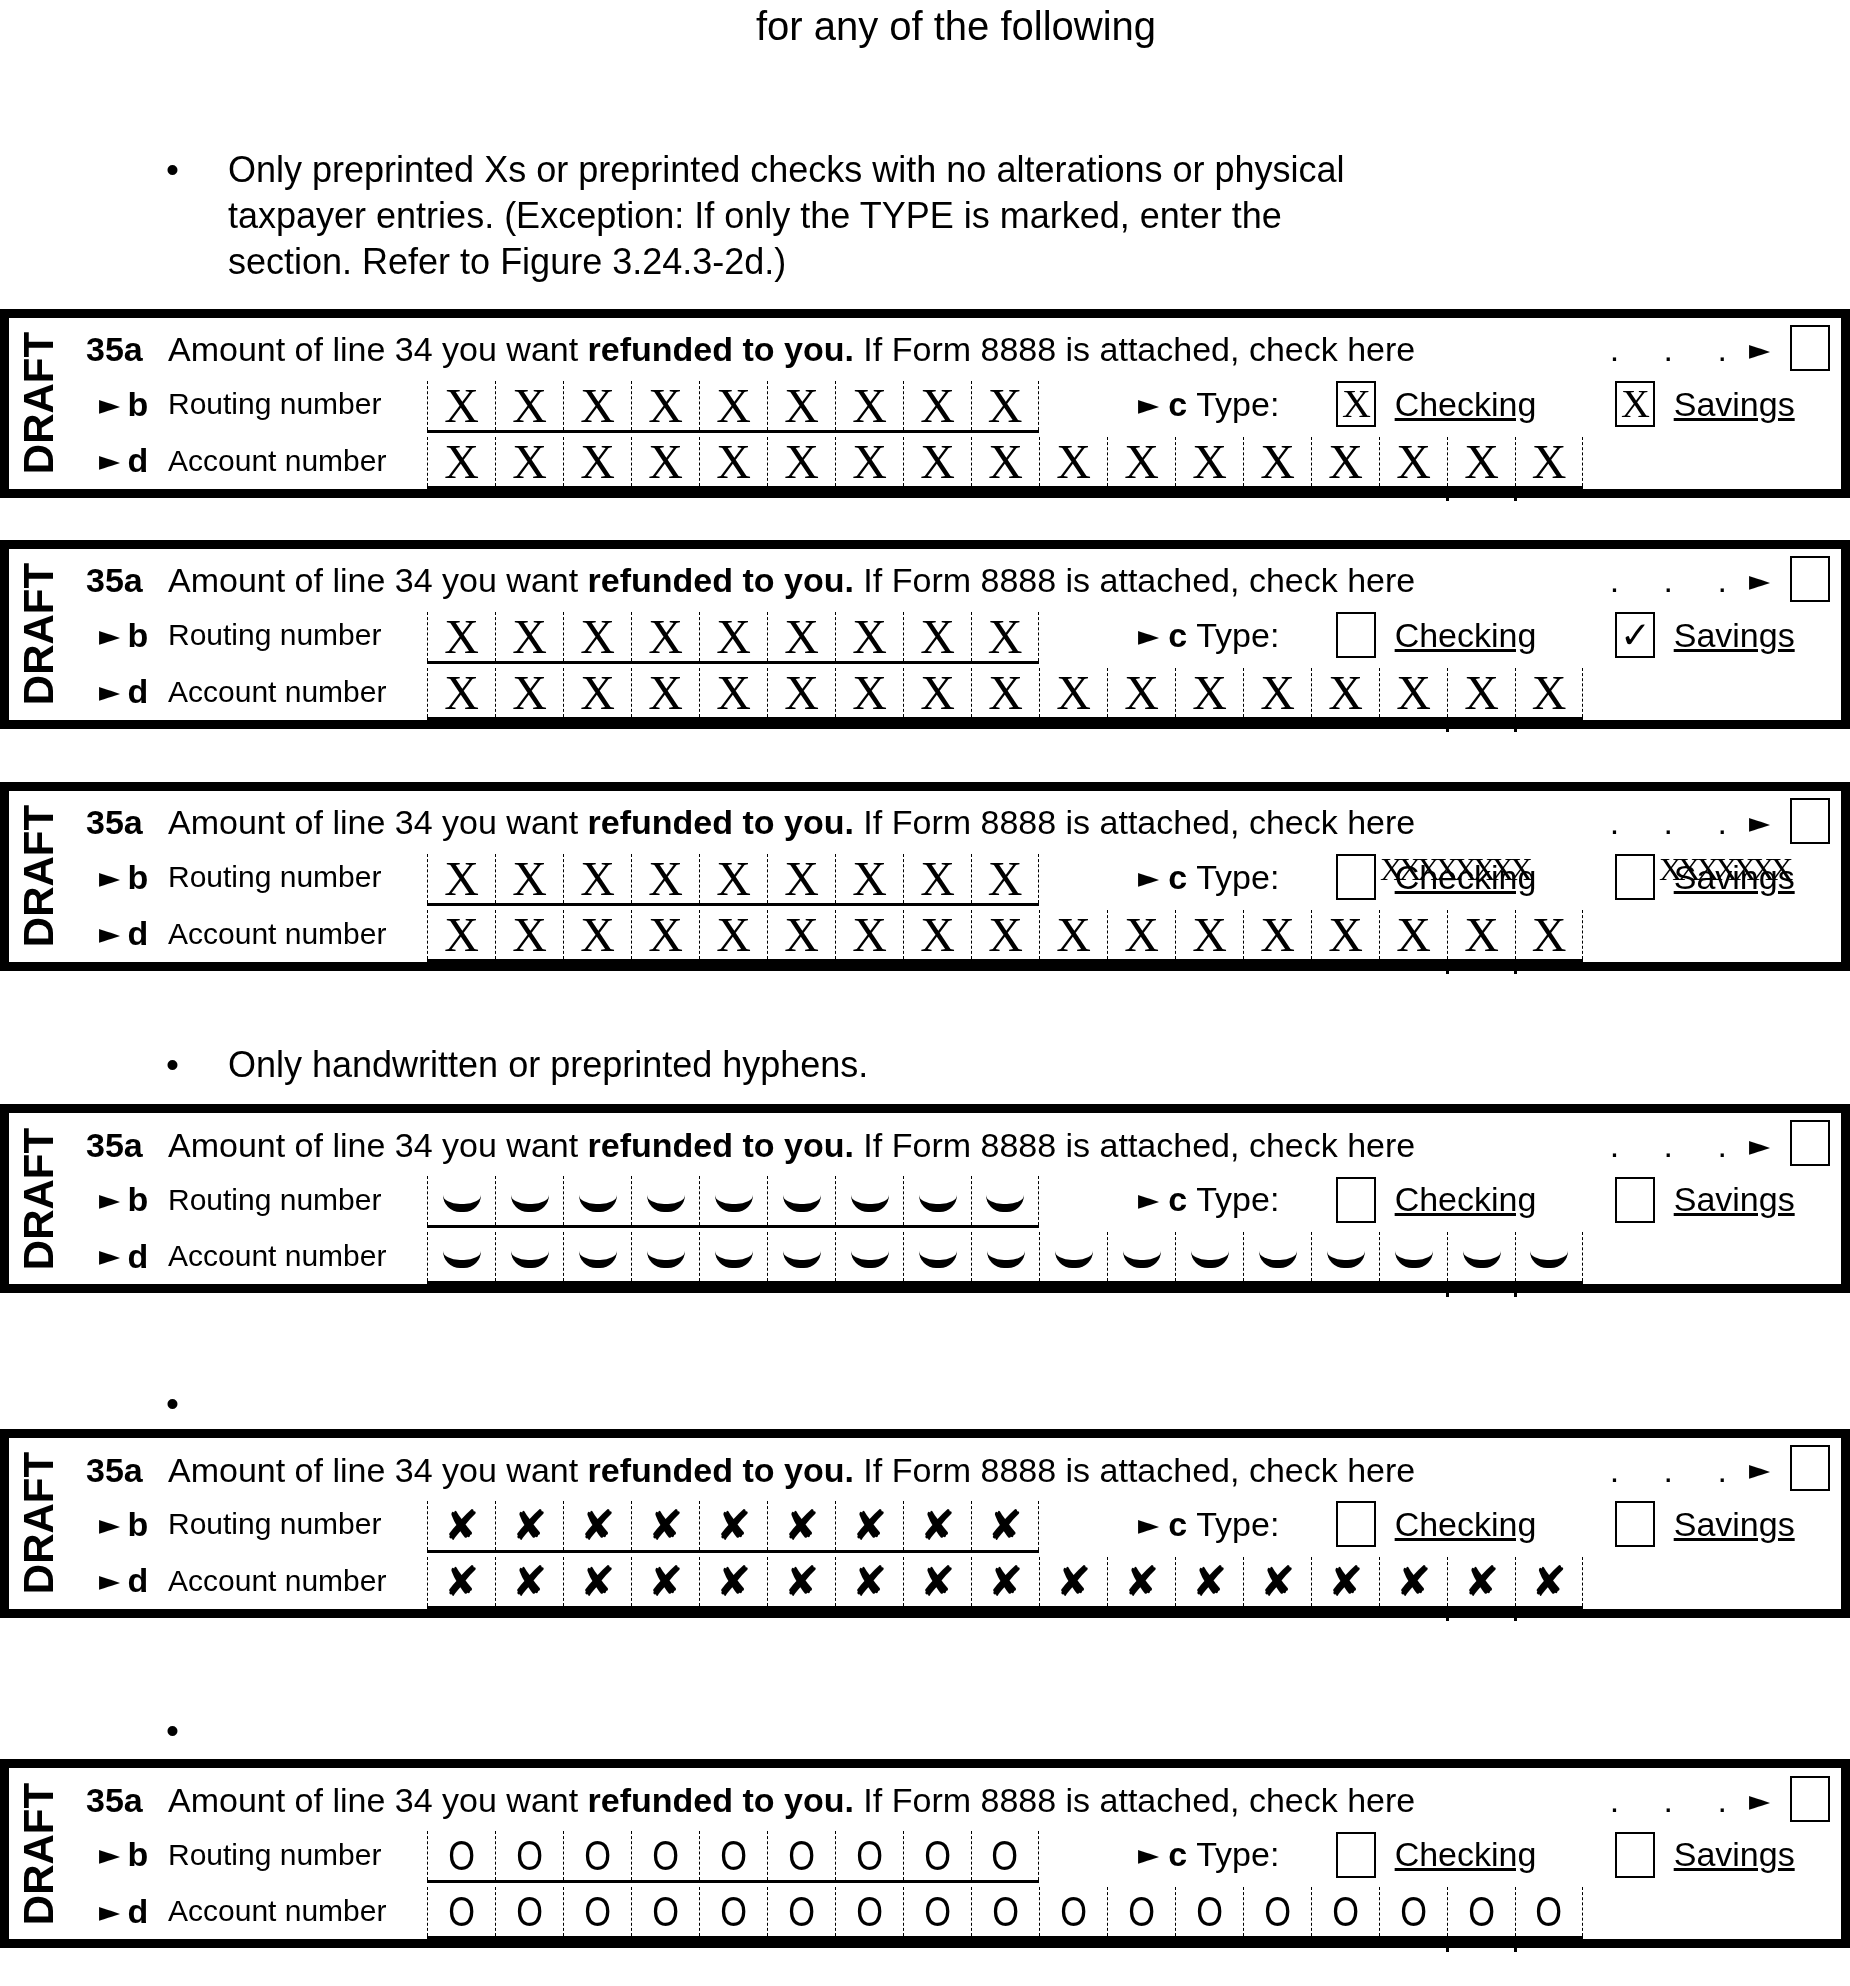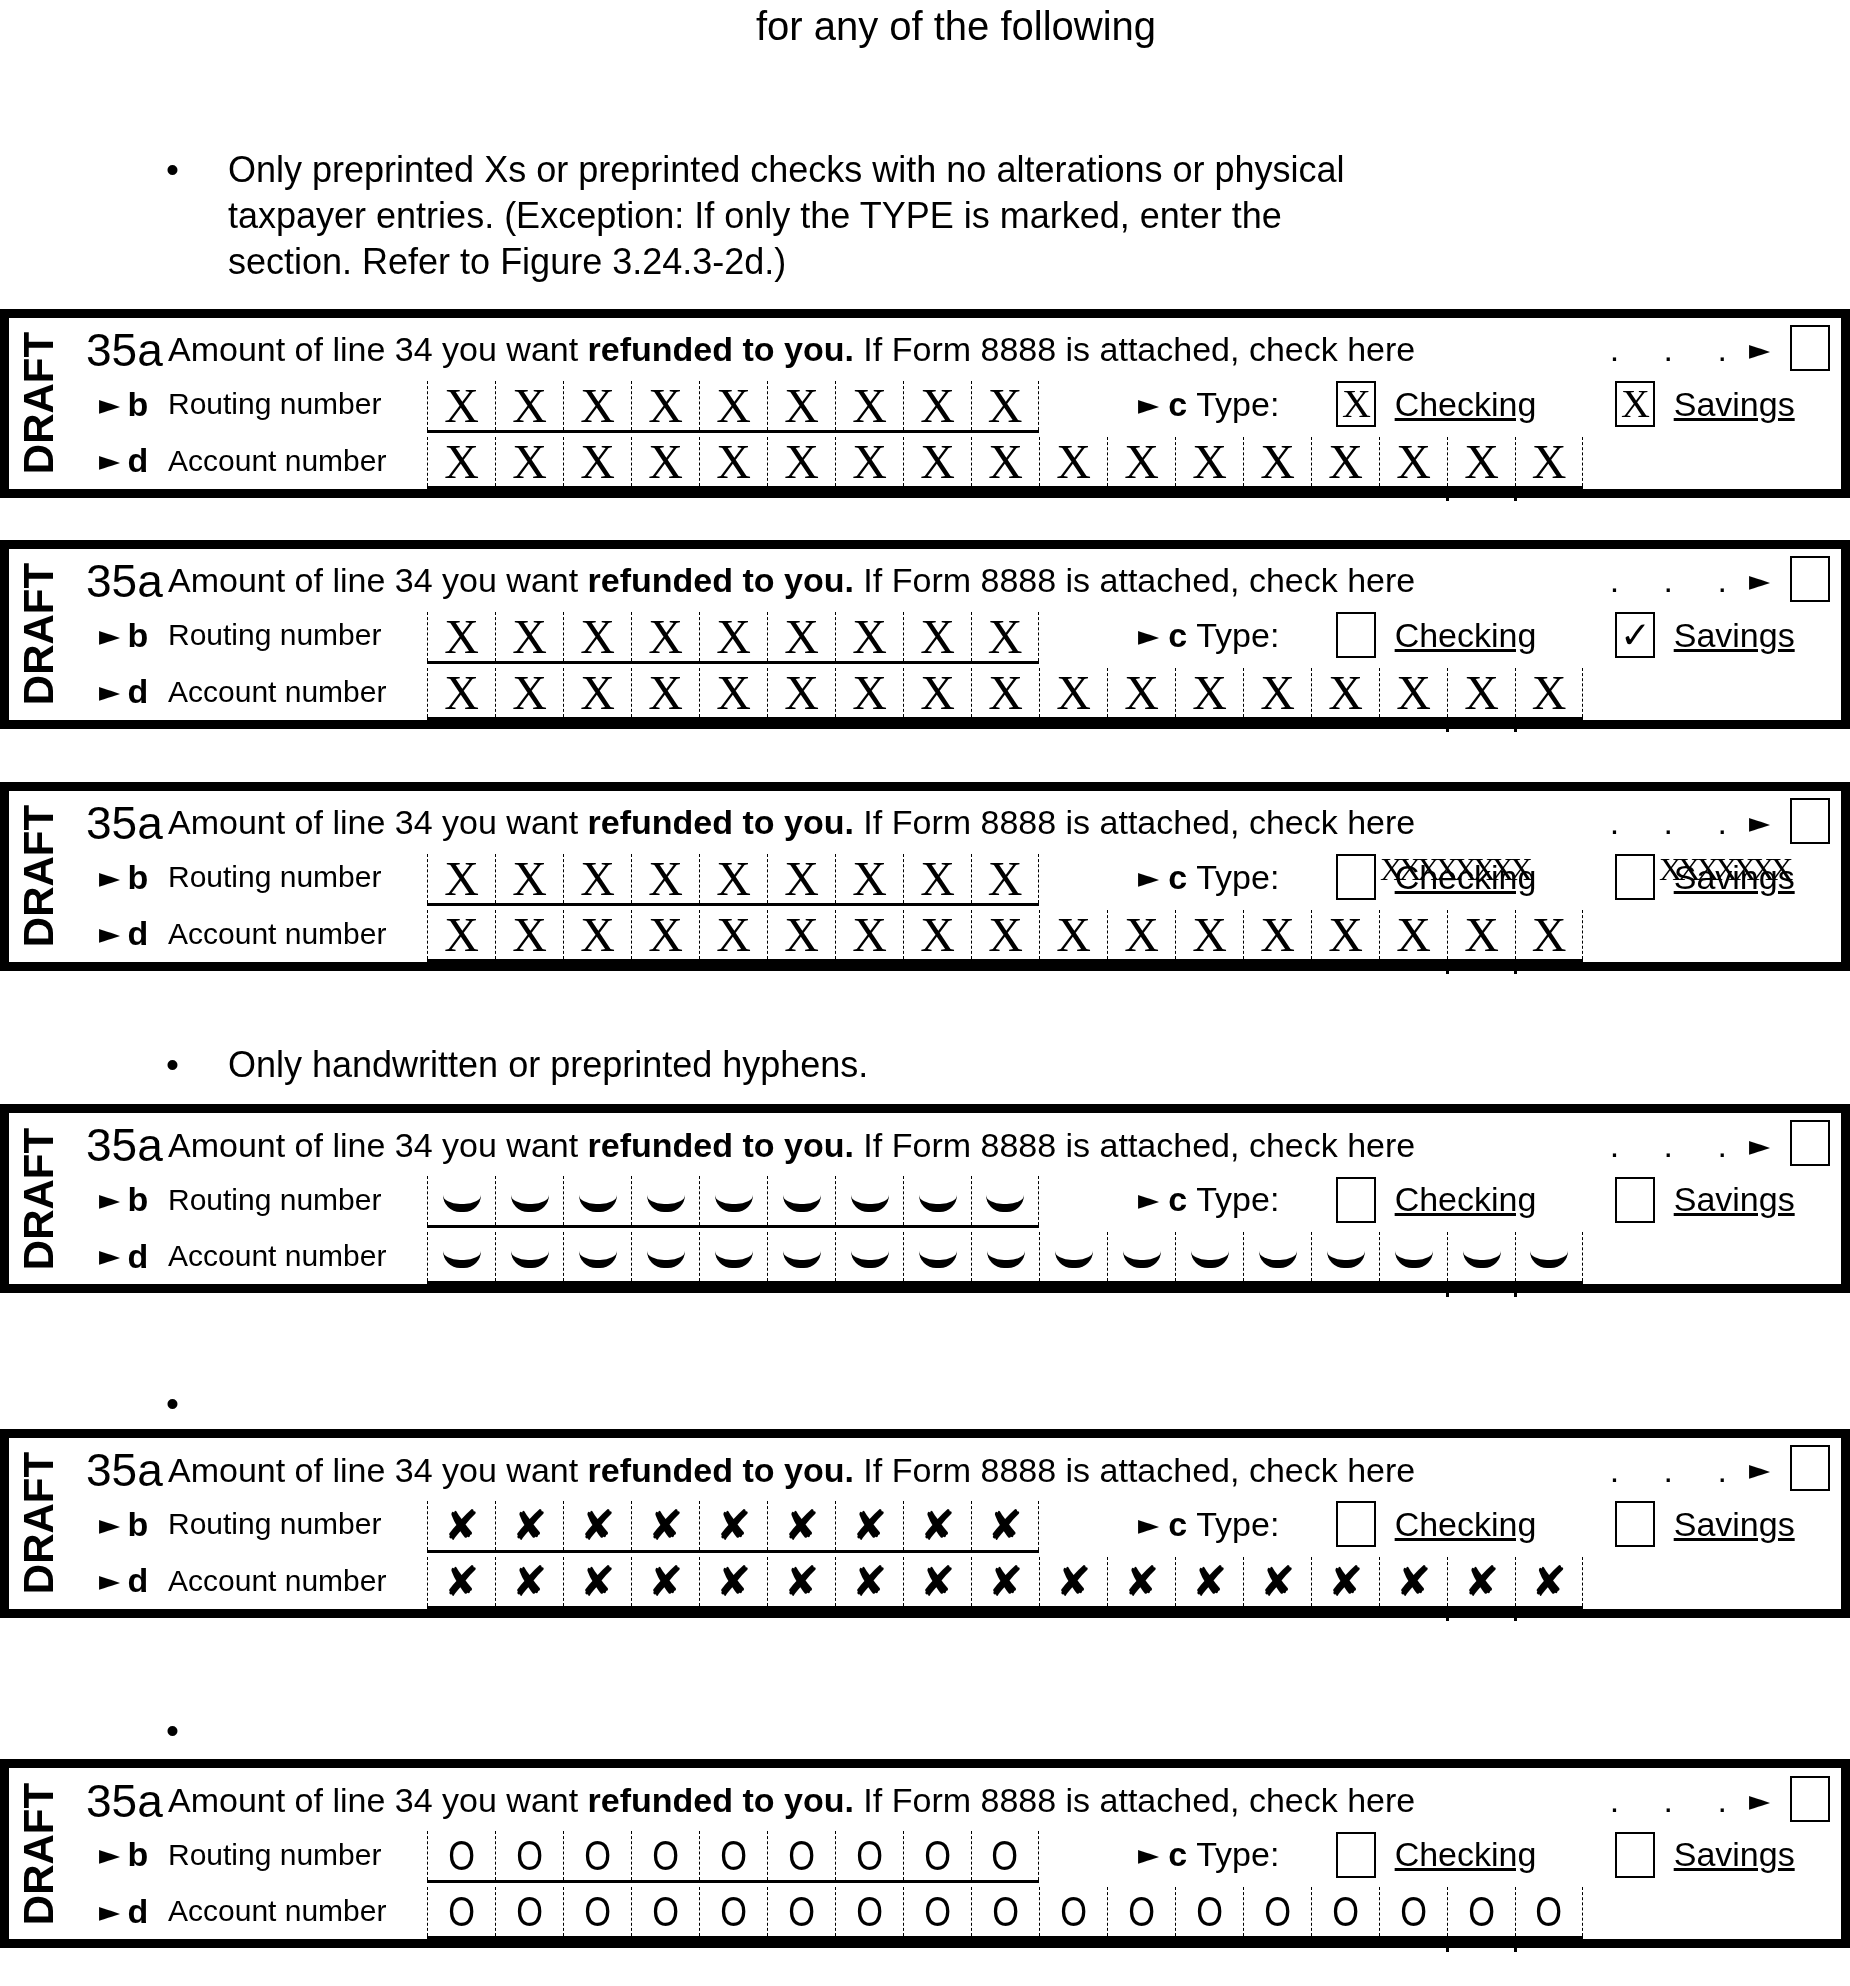--- a/index.html
+++ b/index.html
@@ -35,21 +35,21 @@
   .dd-box { position: relative; width: 1850px; height: 189px; border: 9.1px solid #000; background: #fff; }
   .draft { position: absolute; left: 0; top: 0; bottom: 0; width: 60px; display: flex; align-items: center; justify-content: center; }
   .draft span { transform: rotate(-90deg); font-weight: bold; font-size: 42px; white-space: nowrap; }
 
   .rows { position: absolute; left: 0; right: 0; top: 0; bottom: 0; }
   .row { position: absolute; left: 0; right: 0; display: flex; align-items: center; }
   .row1 { top: 9.1px; height: 46px; padding-left: 77px; padding-right: 11px; }
   .row2 { top: 58px; height: 57px; padding-left: 90px; }
   .row3 { top: 115px; height: 56px; padding-left: 90px; }
 
-  .lineno { width: 82px; flex: none; font-weight: normal; font-size: 46px; }
+  .lineno { width: 82px; flex: none; font-weight: bold; font-size: 34px; }
   .amt { font-size: 34px; white-space: nowrap; }
   .dots { margin-left: auto; font-size: 34px; word-spacing: 35px; margin-right: 22px; }
   .arrow { font-family: "DejaVu Sans", sans-serif; font-size: 27.4px; line-height: 1; }
   .cb { width: 40px; height: 46px; border: 2.7px solid #000; display: flex; align-items: center; justify-content: center; flex: none; background: #fff; }
   .cb-8888 { margin-left: 20px; margin-top: -3.7px; }
 
   .ab { display: flex; align-items: center; gap: 7.3px; width: 69px; flex: none; }
   .ab b { font-size: 34px; }
   .field-label { width: 259px; flex: none; font-size: 30px; }
 

